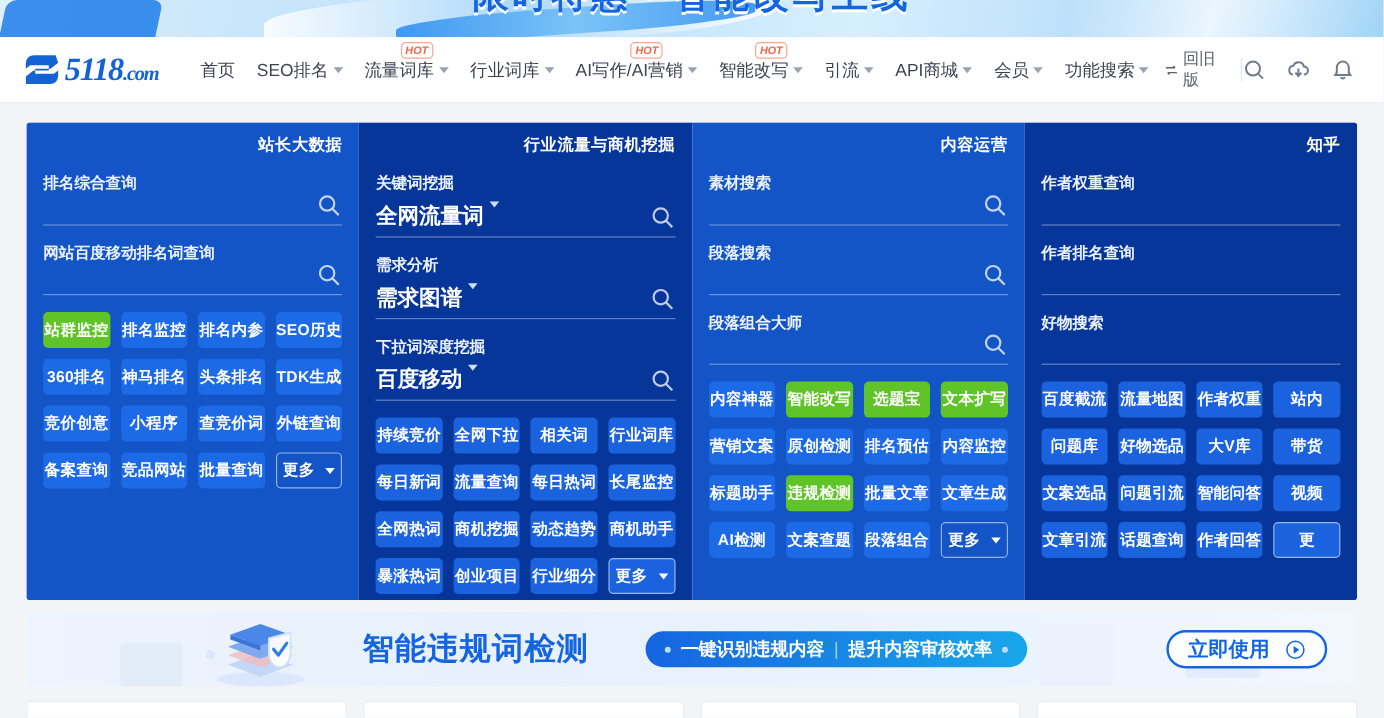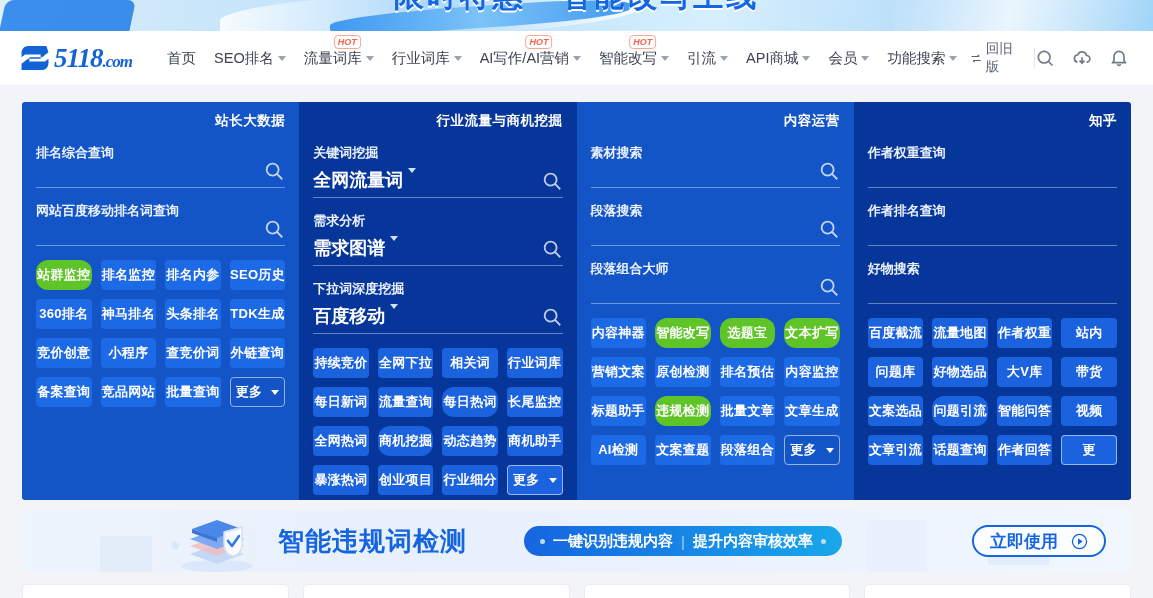--- a/index.html
+++ b/index.html
@@ -104,47 +104,47 @@
     display: grid; grid-template-columns: repeat(4, 1fr); gap: 9px 9px;
     margin-top: 14px;
   }
   .tag {
     height: 30px; border-radius: 4px; background: #1d6ae6;
     display: flex; align-items: center; justify-content: center;
     font-size: 13px; font-weight: 700; color: #ffffff; cursor: pointer;
     white-space: nowrap; overflow:hidden; letter-spacing:.3px;
   }
   .panel.dark .tag { background: #1a62de; }
-  .tag.green { background: #5fc427; border-radius: 12px; }
+  .tag.green { background: #5fc427; }
   .tag.more {
     background: transparent; border: 1px solid rgba(255,255,255,.55);
     gap: 9px;
   }
   .tag.more .sel-caret { border-top-color: #ffffff; }
 
   
   .promo {
     margin: 10px 22px 0 22px; height: 62px; border-radius: 5px;
     background: linear-gradient(90deg,#eef4fd 0%,#e7f0fc 35%,#eaf3fe 70%,#f2f7fe 100%);
     display: flex; align-items: center; position: relative; overflow: hidden;
   }
   .promo-bgblk { position:absolute; background:#e3ecf9; border-radius:3px; }
   .pb1 { left:78px; top:26px; width:52px; height:36px; }
   .pb2 { left:195px; top:14px; width:40px; height:48px; background:#e9f1fb; }
   .pb3 { left:845px; top:10px; width:60px; height:52px; background:#eaf1fc; }
   .pb4 { left:966px; top:16px; width:62px; height:26px; background:#ccdefa; }
   .pb5 { left:966px; top:46px; width:62px; height:9px; background:#e2ecfa; }
   .promo-art { position: absolute; left: 140px; top: 4px; width: 110px; height: 58px; }
   .promo-title {
-    position: absolute; left: 256px; top: 50%; transform: translateY(-50%);
+    position: absolute; left: 280px; top: 50%; transform: translateY(-50%);
     font-size: 26px; font-weight: 800; color: #1565e0; letter-spacing: 1px;
     white-space: nowrap;
   }
   .promo-pill {
-    position: absolute; left: 502px; top: 50%; transform: translateY(-50%);
+    position: absolute; left: 516px; top: 50%; transform: translateY(-50%);
     height: 30px; border-radius: 15px; padding: 0 16px;
     background: linear-gradient(90deg,#1565e0,#19a7ea);
     display: flex; align-items: center; gap: 8px;
     font-size: 15px; font-weight: 700; color: #ffffff; white-space: nowrap;
   }
   .pill-dot { width:5px;height:5px;border-radius:50%;background:#bcdcf7; flex:none; }
   .pill-div { opacity:.6; font-weight:400; }
   .promo-cta {
     position: absolute; right: 25px; top: 50%; transform: translateY(-50%);
     height: 32px; border-radius: 17px; border: 2px solid #1565e0;

